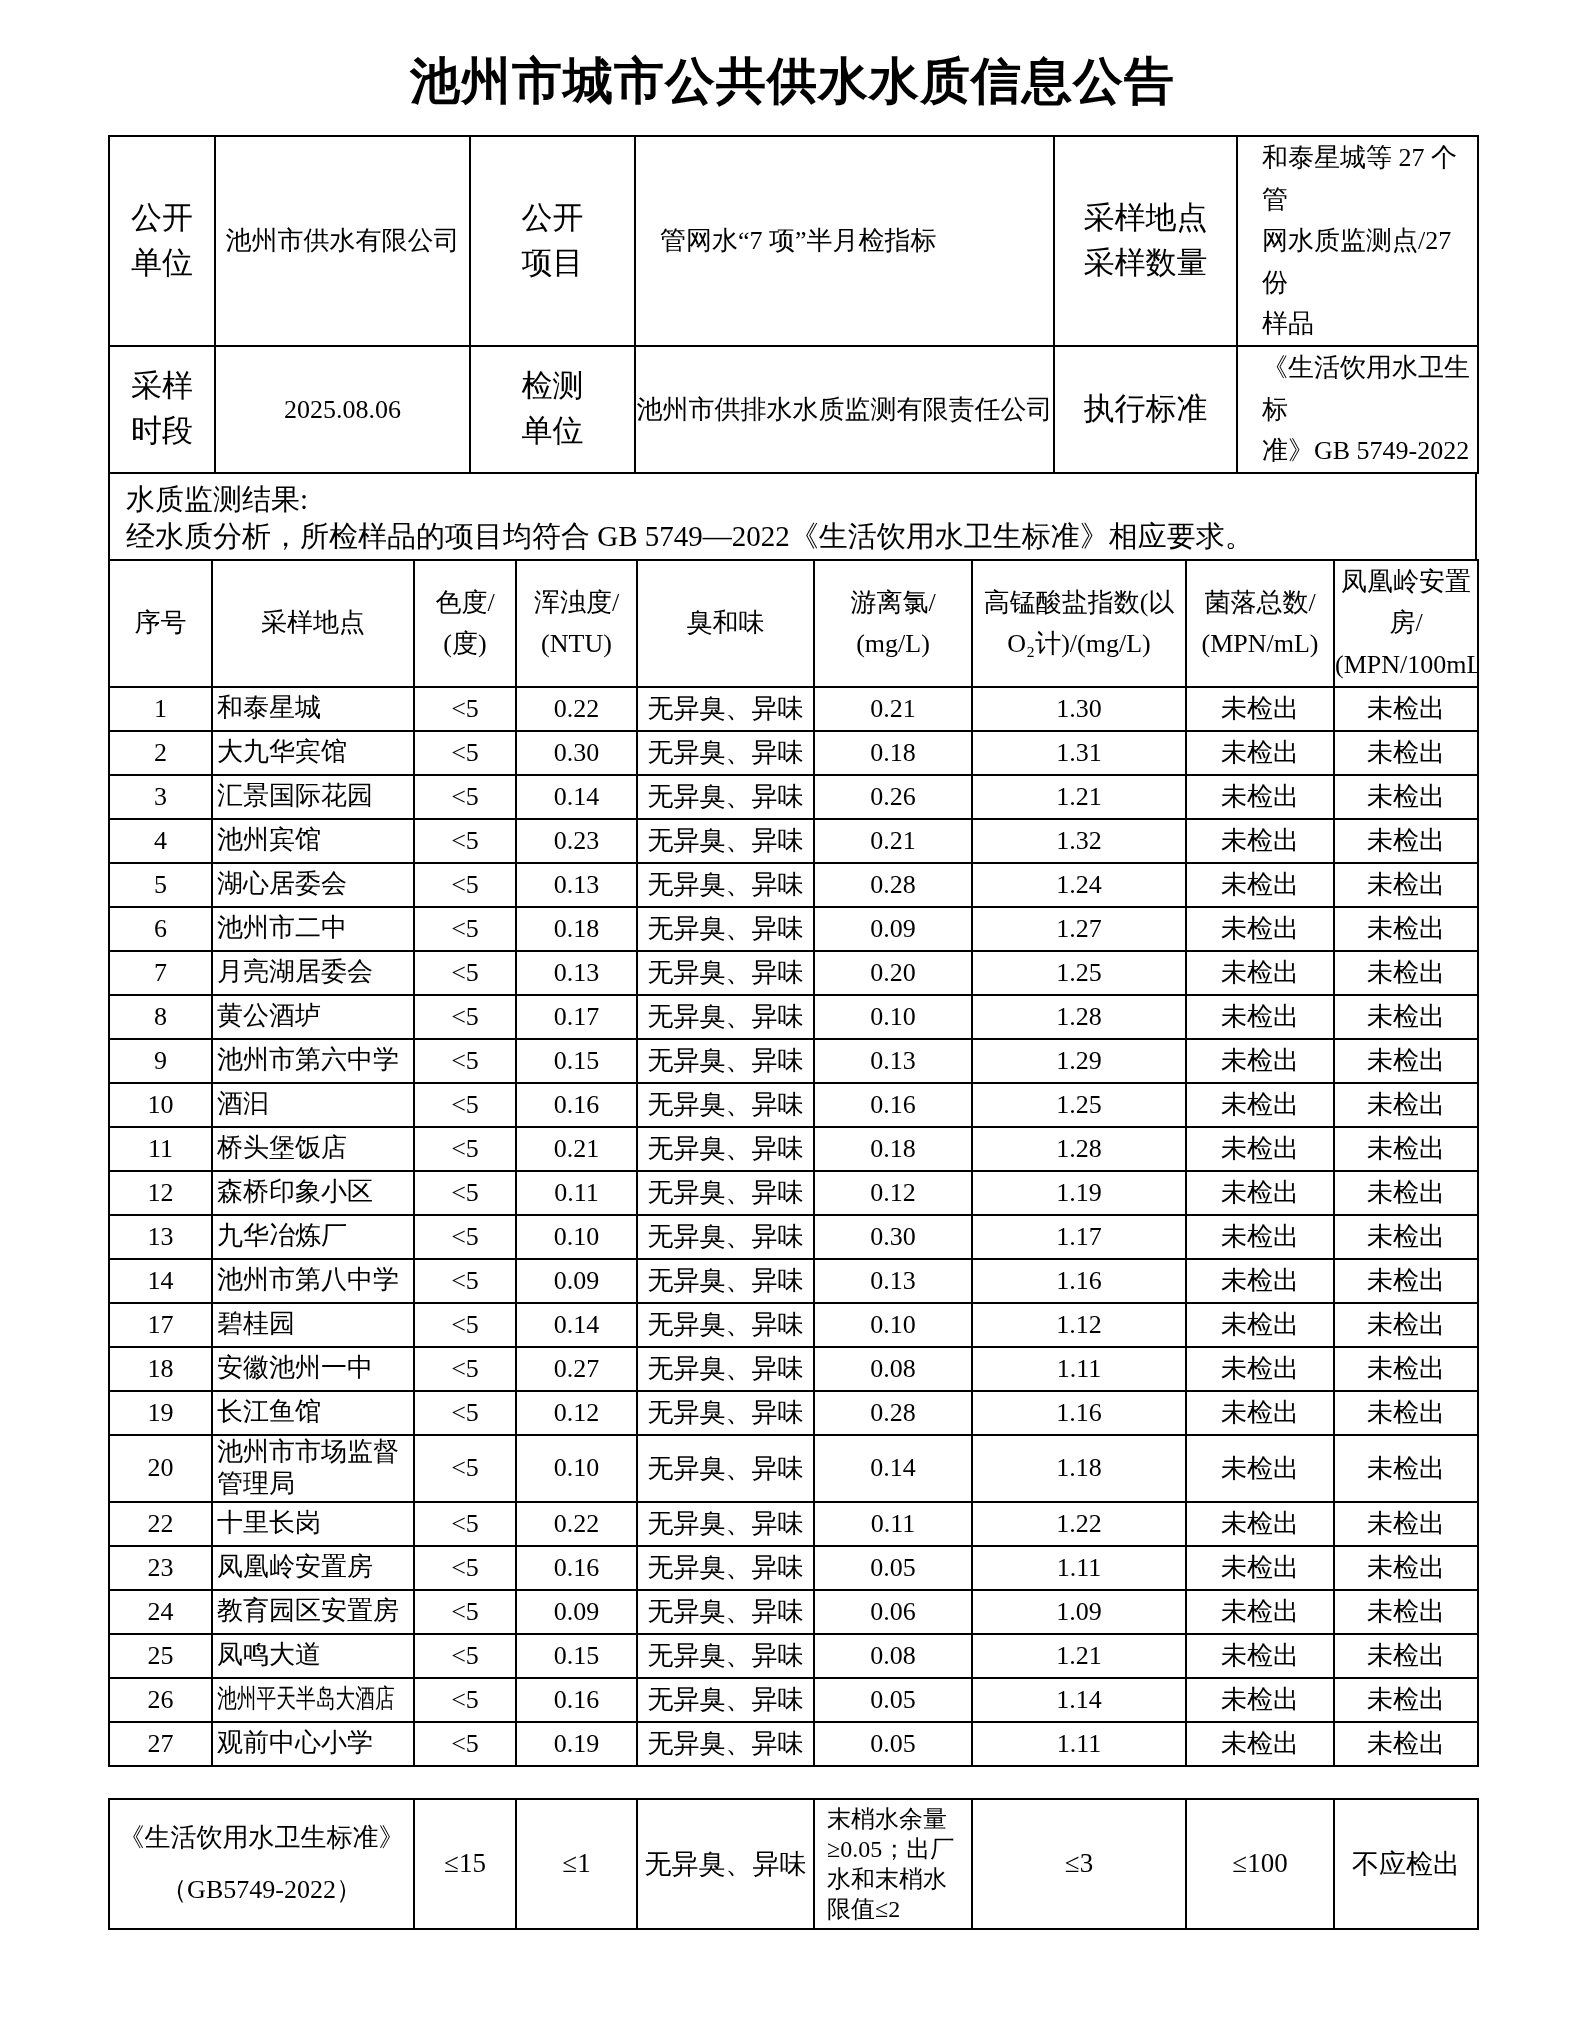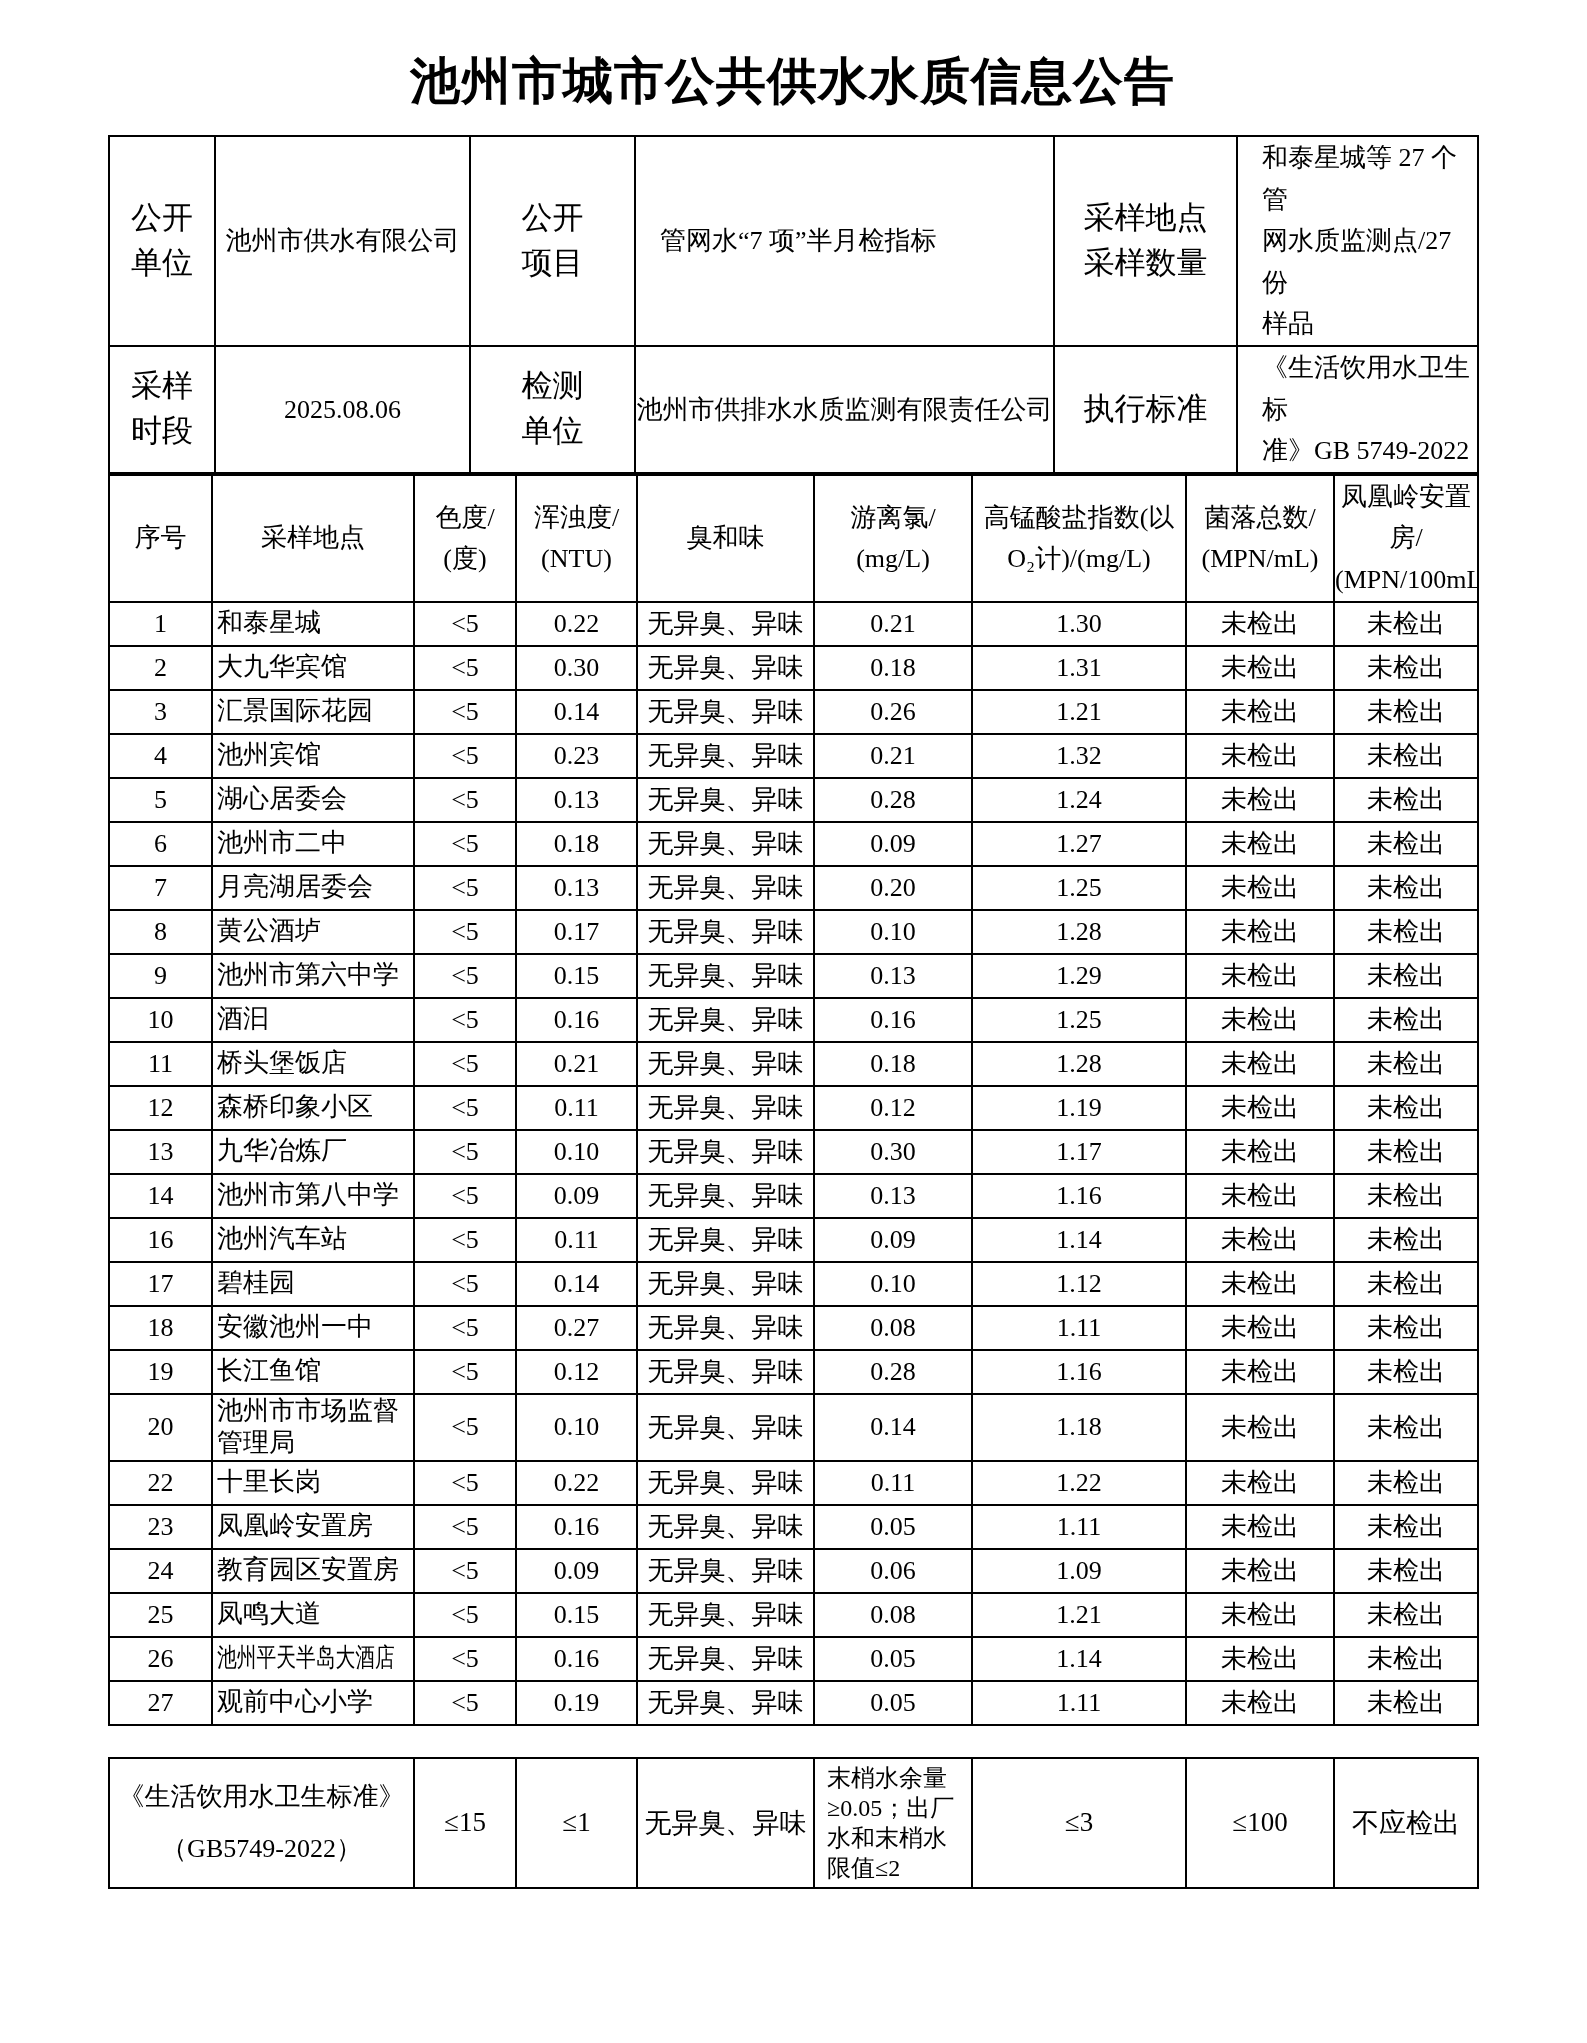--- a/index.html
+++ b/index.html
@@ -104,20 +104,24 @@
       <td class="lbl ml">检测
 单位</td>
       <td class="val">池州市供排水水质监测有限责任公司</td>
       <td class="lbl">执行标准</td>
       <td class="val left ml">《生活饮用水卫生标
 准》GB 5749-2022</td>
     </tr>
   </tbody>
     </table>
 
+  <div class="result-box">
+    <div>水质监测结果:</div>
+    <div>经水质分析，所检样品的项目均符合 GB 5749—2022《生活饮用水卫生标准》相应要求。</div>
+  </div>
 
   <table class="main-table">
     <colgroup>
       <col style="width:103px">
         <col style="width:202px">
         <col style="width:102px">
       <col style="width:121px">
         <col style="width:177px">
         <col style="width:158px">
       <col style="width:214px">
@@ -292,31 +296,20 @@
           <td class="site-cell">池州市第八中学</td>
           <td>&lt;5</td>
           <td>0.09</td>
           <td>无异臭、异味</td>
           <td>0.13</td>
           <td>1.16</td>
           <td>未检出</td>
           <td>未检出</td>
         </tr>
         <tr>
-          <td>16</td>
-          <td class="site-cell">池州汽车站</td>
-          <td>&lt;5</td>
-          <td>0.11</td>
-          <td>无异臭、异味</td>
-          <td>0.09</td>
-          <td>1.14</td>
-          <td>未检出</td>
-          <td>未检出</td>
-        </tr>
-        <tr>
           <td>17</td>
           <td class="site-cell">碧桂园</td>
           <td>&lt;5</td>
           <td>0.14</td>
           <td>无异臭、异味</td>
           <td>0.10</td>
           <td>1.12</td>
           <td>未检出</td>
           <td>未检出</td>
         </tr>

